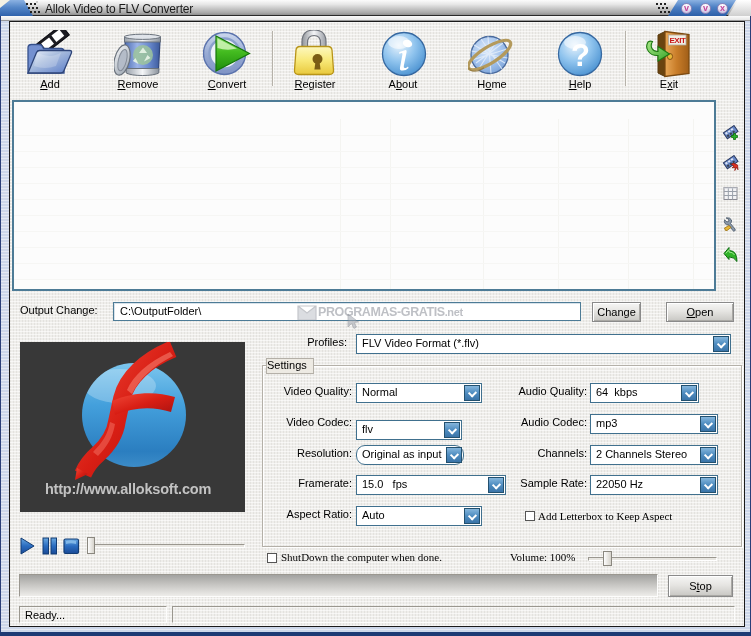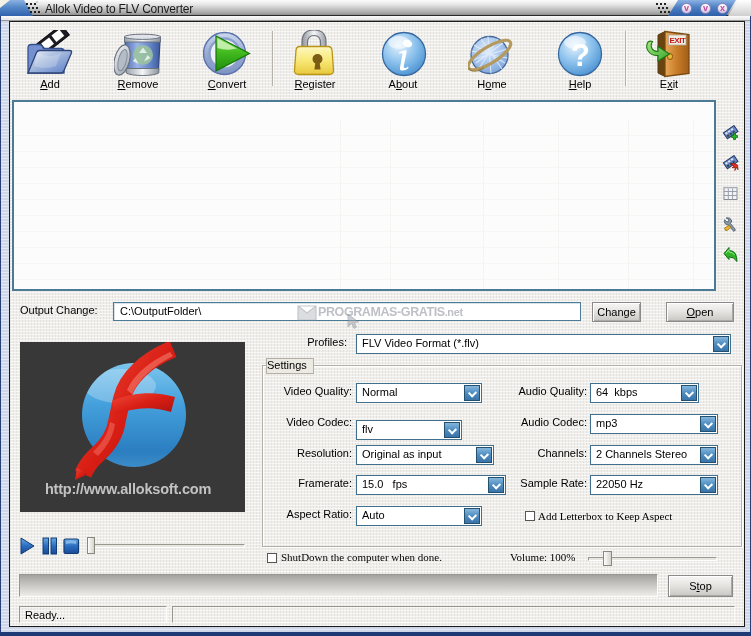--- a/index.html
+++ b/index.html
@@ -352,21 +352,21 @@
     <div class="cbtn"></div>
     <div class="chev"></div>
   </div>
 <div class="rlab" style="left:240px;top:416px;width:112px;">Video Codec:</div>
 <div class="combo" style="left:356px;top:404px;width:106px;margin-top:16px;">
     <div class="val">flv</div>
     <div class="cbtn"></div>
     <div class="chev"></div>
   </div>
 <div class="rlab" style="left:240px;top:447px;width:112px;">Resolution:</div>
-<div class="combo" style="left:356px;top:445px;width:138px;">
+<div class="combo" style="left:356px;top:445px;width:108px;border-radius:9px;">
     <div class="val">Original as input</div>
     <div class="cbtn"></div>
     <div class="chev"></div>
   </div>
 <div class="rlab" style="left:240px;top:477px;width:112px;">Framerate:</div>
 <div class="combo" style="left:356px;top:475px;width:150px;">
     <div class="val">15.0&nbsp;&nbsp;&nbsp;fps</div>
     <div class="cbtn"></div>
     <div class="chev"></div>
   </div>

